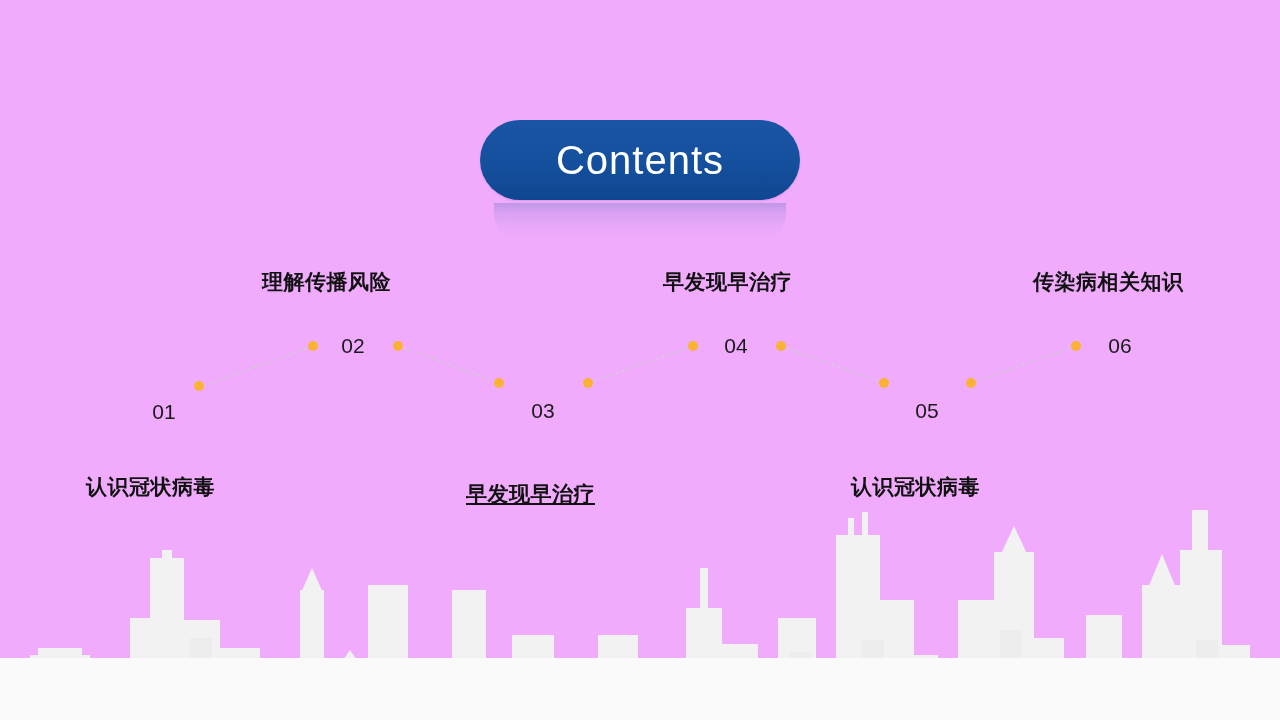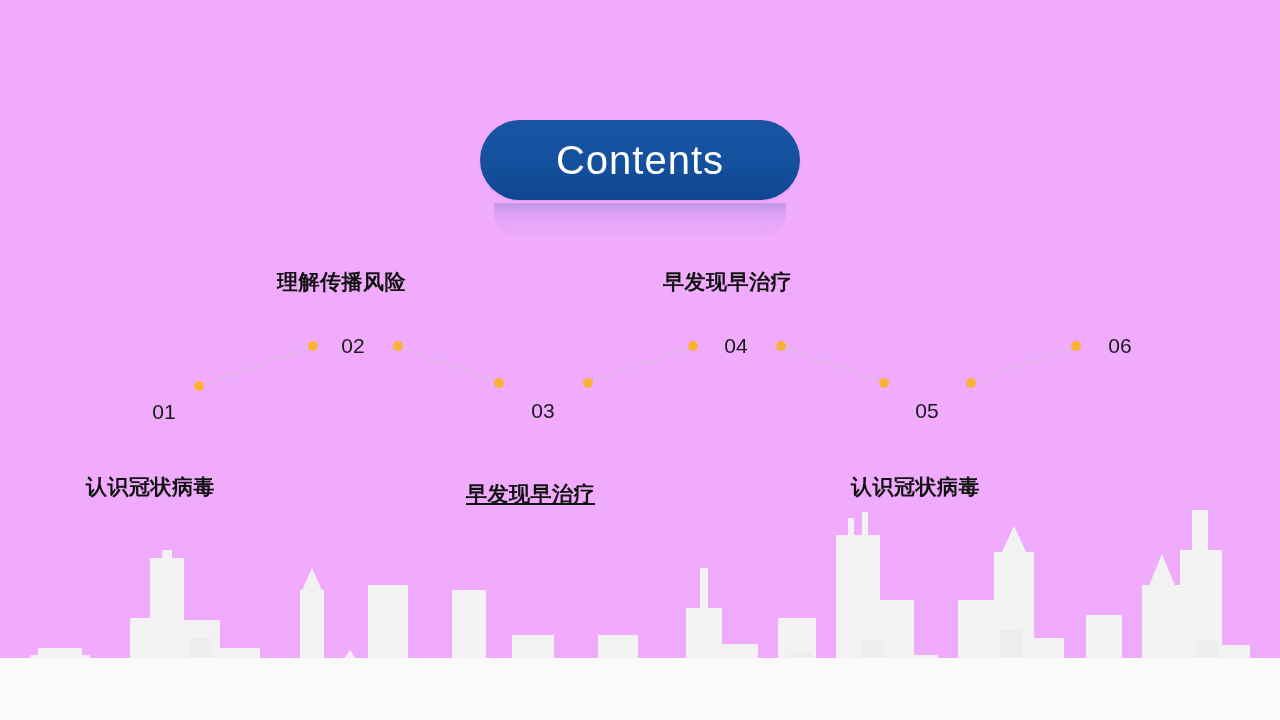--- a/index.html
+++ b/index.html
@@ -242,19 +242,20 @@
 
       <g>
         <polygon points="1076,346 1076,319 1095,300 1122,300 1141,319 1141,346 1122,365 1095,365" fill="#ffffff" stroke="#1a5aa8" stroke-width="2.4"></polygon>
         <text class="node-number" x="1120" y="97">06</text>
         <circle cx="1076" cy="96" r="5" fill="#f9b233"></circle>
       </g>
     </svg>
 
     
     <div class="step-label" style="left:86px; top:223px;text-align:center;">认识冠状病毒</div>
-    <div class="step-label" style="left:277px; top:18px;">理解传播风险</div>
+    <div class="step-label" style="left:262px; top:18px;">理解传播风险</div>
     <div class="step-label" style="left:466px; top:230px;text-decoration:underline;">早发现早治疗</div>
     <div class="step-label" style="left:663px; top:18px;">早发现早治疗</div>
     <div class="step-label" style="left:851px; top:223px;">认识冠状病毒</div>
+    <div class="step-label" style="left:1033px; top:18px;">传染病相关知识</div>
   </div>
 
 </div>
 
 </body></html>

